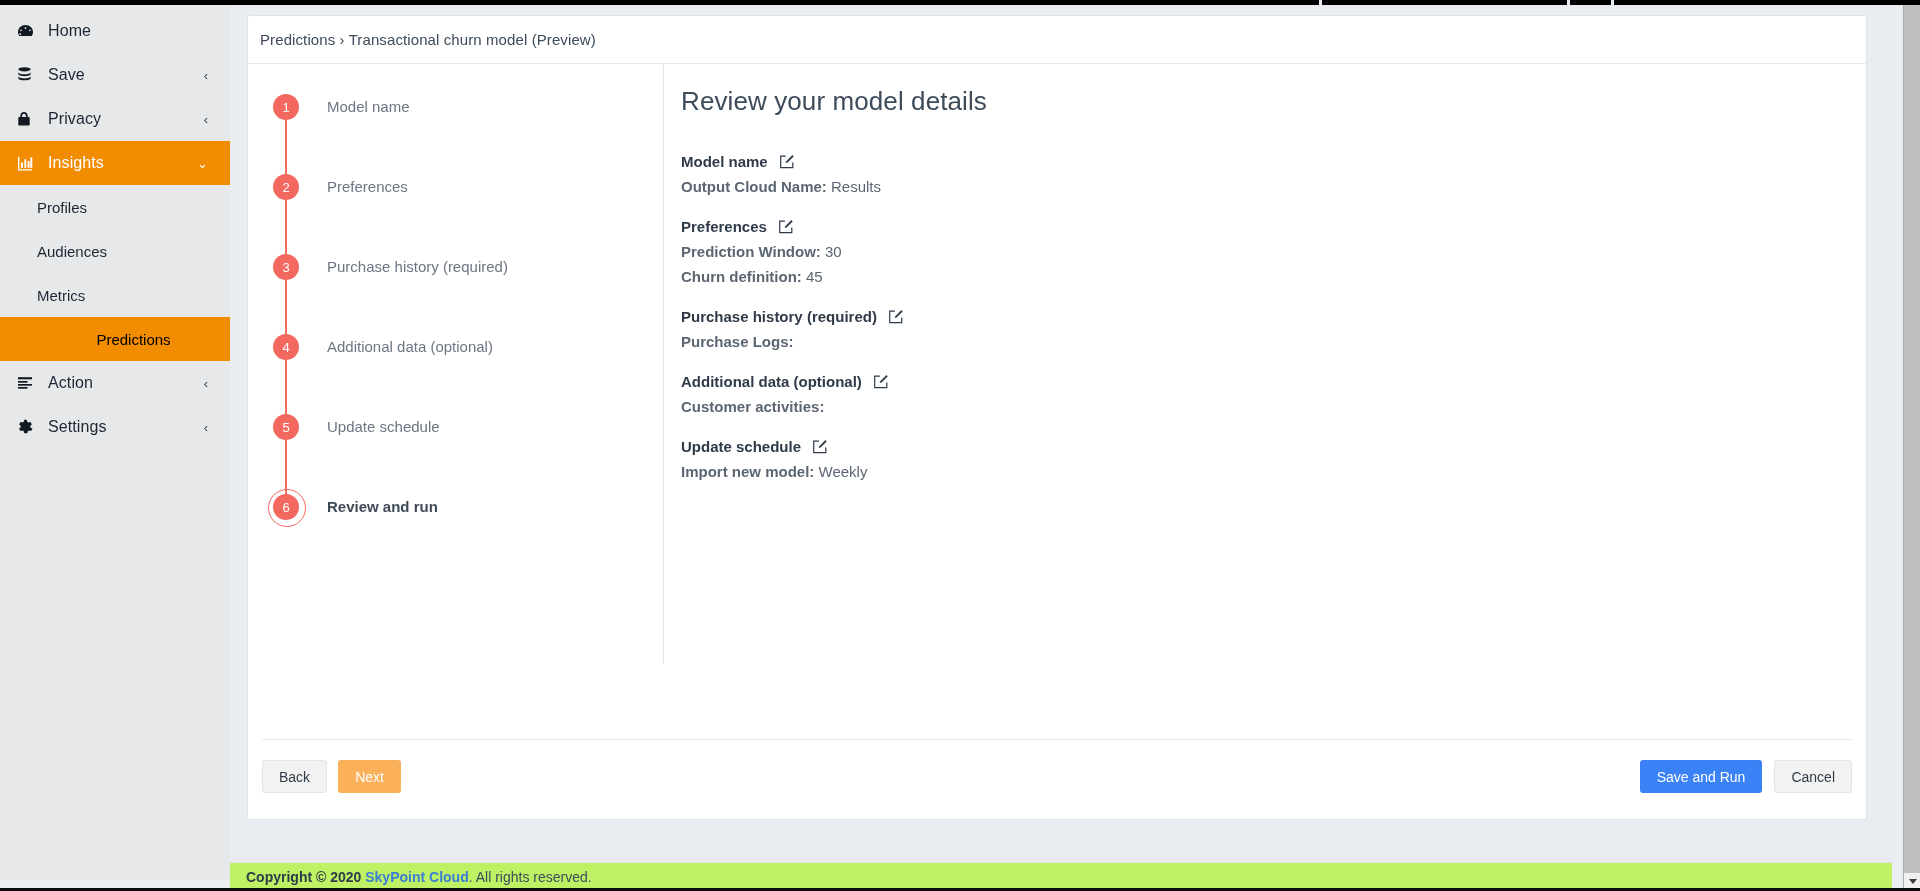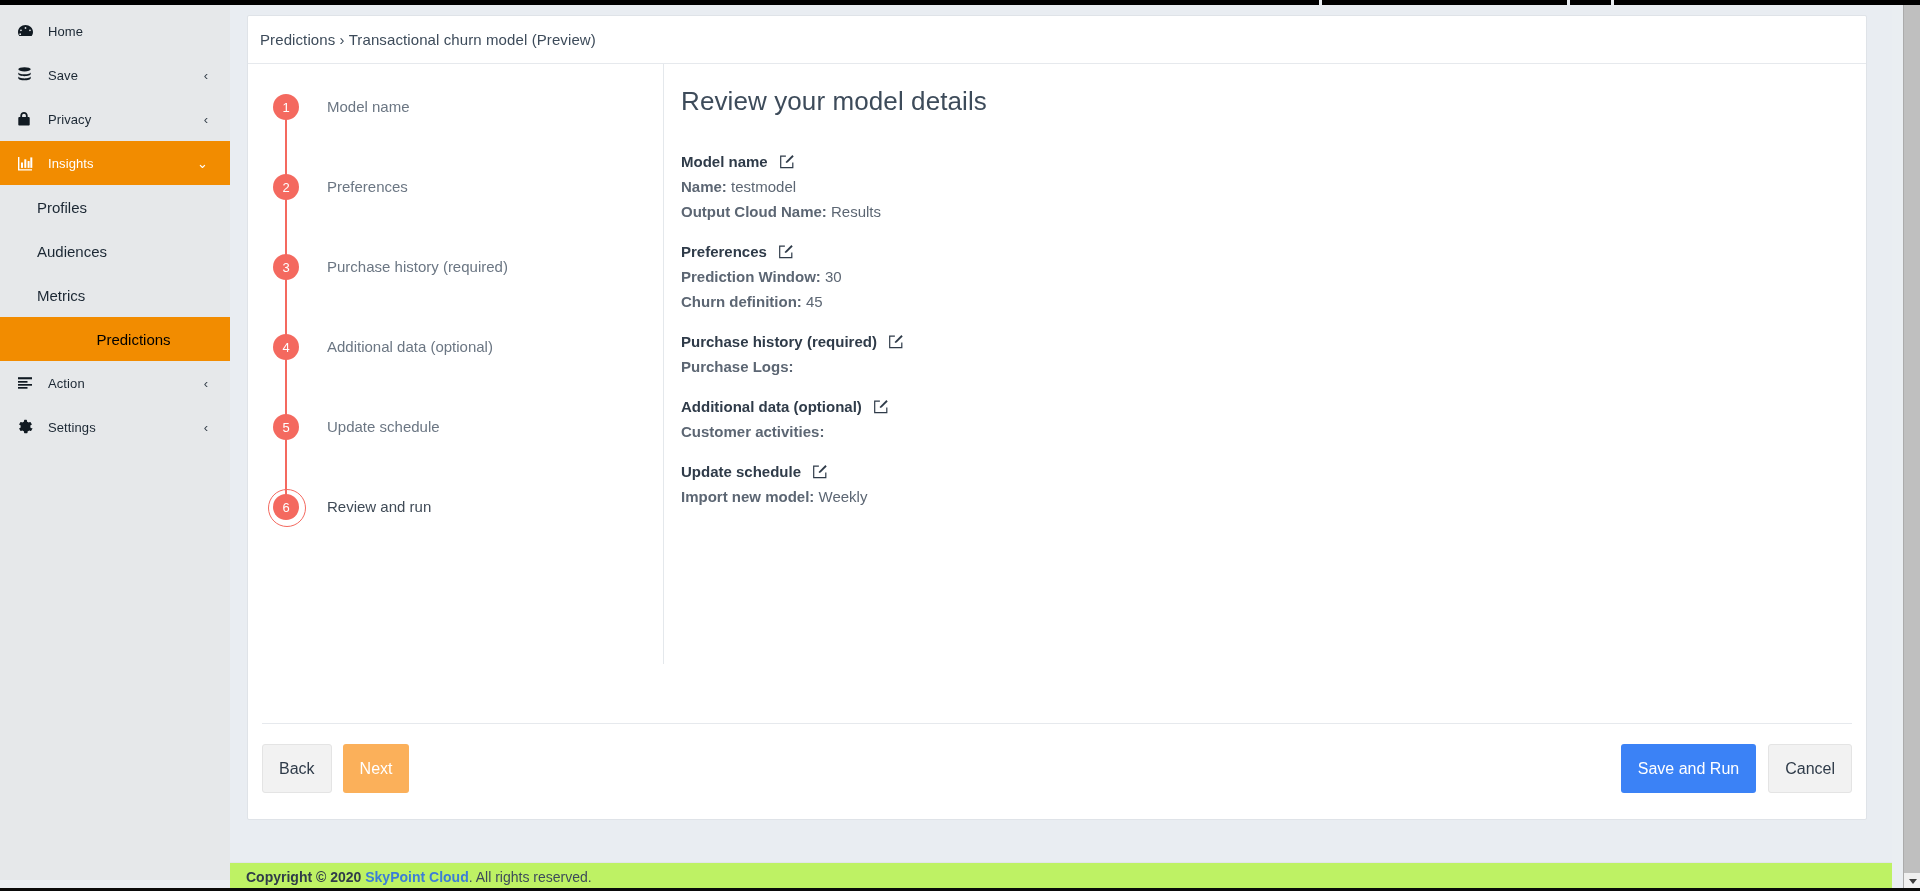--- a/index.html
+++ b/index.html
@@ -41,21 +41,21 @@
     color: #1b2733;
     cursor: pointer;
     white-space: nowrap;
   }
   .nav-item .ico {
     width: 22px; height: 18px;
     display: inline-flex; align-items: center; justify-content: flex-start;
     margin-right: 9px; flex: 0 0 22px;
     color: #111a22;
   }
-  .nav-item .lbl { flex: 1 1 auto; font-size: 13px; letter-spacing: .1px; }
+  .nav-item .lbl { flex: 1 1 auto; font-size: 16px; letter-spacing: .1px; }
   .nav-item .chev {
     font-size: 13px; color: #38424d; line-height: 1;
     margin-left: auto;
   }
   .nav-item.active {
     background: #f28c00;
     color: #ffffff;
   }
   .nav-item.active .ico, .nav-item.active .chev { color: #ffffff; }
   .nav-sub {
@@ -139,21 +139,21 @@
     background: #f4695f;
     z-index: 1;
   }
   .step .st-label {
     margin-left: 28px;
     font-size: 15px;
     color: #6b7683;
     padding-top: 4px;
     white-space: nowrap;
   }
-  .step.current .st-label { color: #3f4a56; font-weight: normal; text-align: center; }
+  .step.current .st-label { color: #3f4a56; font-weight: bold; text-align: center; }
 
   
   .review {
     position: relative;
     flex: 1 1 auto;
     border-left: 1px solid #e4e8ec;
     padding: 22px 0 0 17px;
     height: 600px;
   }
   .review h1 {
@@ -186,24 +186,24 @@
   
   .card-footer {
     position: absolute;
     left: 14px; right: 14px; bottom: 26px;
     border-top: 1px solid #e6e9ed;
     padding-top: 20px;
     display: flex; align-items: center;
   }
   .btn {
     display: inline-flex; align-items: center; justify-content: center;
-    height: 49px;
+    height: 33px;
     padding: 0 16px;
     border-radius: 3px;
-    font-size: 16px;
+    font-size: 14px;
     border: 1px solid transparent;
     cursor: pointer;
     white-space: nowrap;
   }
   .btn-back {
     background: #f2f2f2; color: #2f3b49; border-color: #e4e4e4;
     min-width: 54px;
   }
   .btn-next {
     background: #fbb05a; color: #ffffff; margin-left: 11px; min-width: 54px;
@@ -411,24 +411,20 @@
             <div class="sect-head">
               <span>Model name</span>
               <span class="edit">
                 <svg class="glyph" width="16" height="16" viewBox="0 0 16 16">
                     <path fill="none" stroke="currentColor" stroke-width="1.2" d="M13.8 8.6v5.1H1.7V2.2h5.2"></path>
                     <path fill="currentColor" d="M13.4 1.1l1.3 1.3-6.1 6.1-1.9.6.6-1.9z"></path>
                   </svg>
               </span>
             </div>
             <div class="sect-line">
-              <span>Name:</span>
-              <span class="val">testmodel</span>
-            </div>
-            <div class="sect-line">
               <span>Output Cloud Name:</span>
               <span class="val">Results</span>
             </div>
           </div>
 
           <div class="sect">
             <div class="sect-head">
               <span>Preferences</span>
               <span class="edit">
                 <svg class="glyph" width="16" height="16" viewBox="0 0 16 16">

